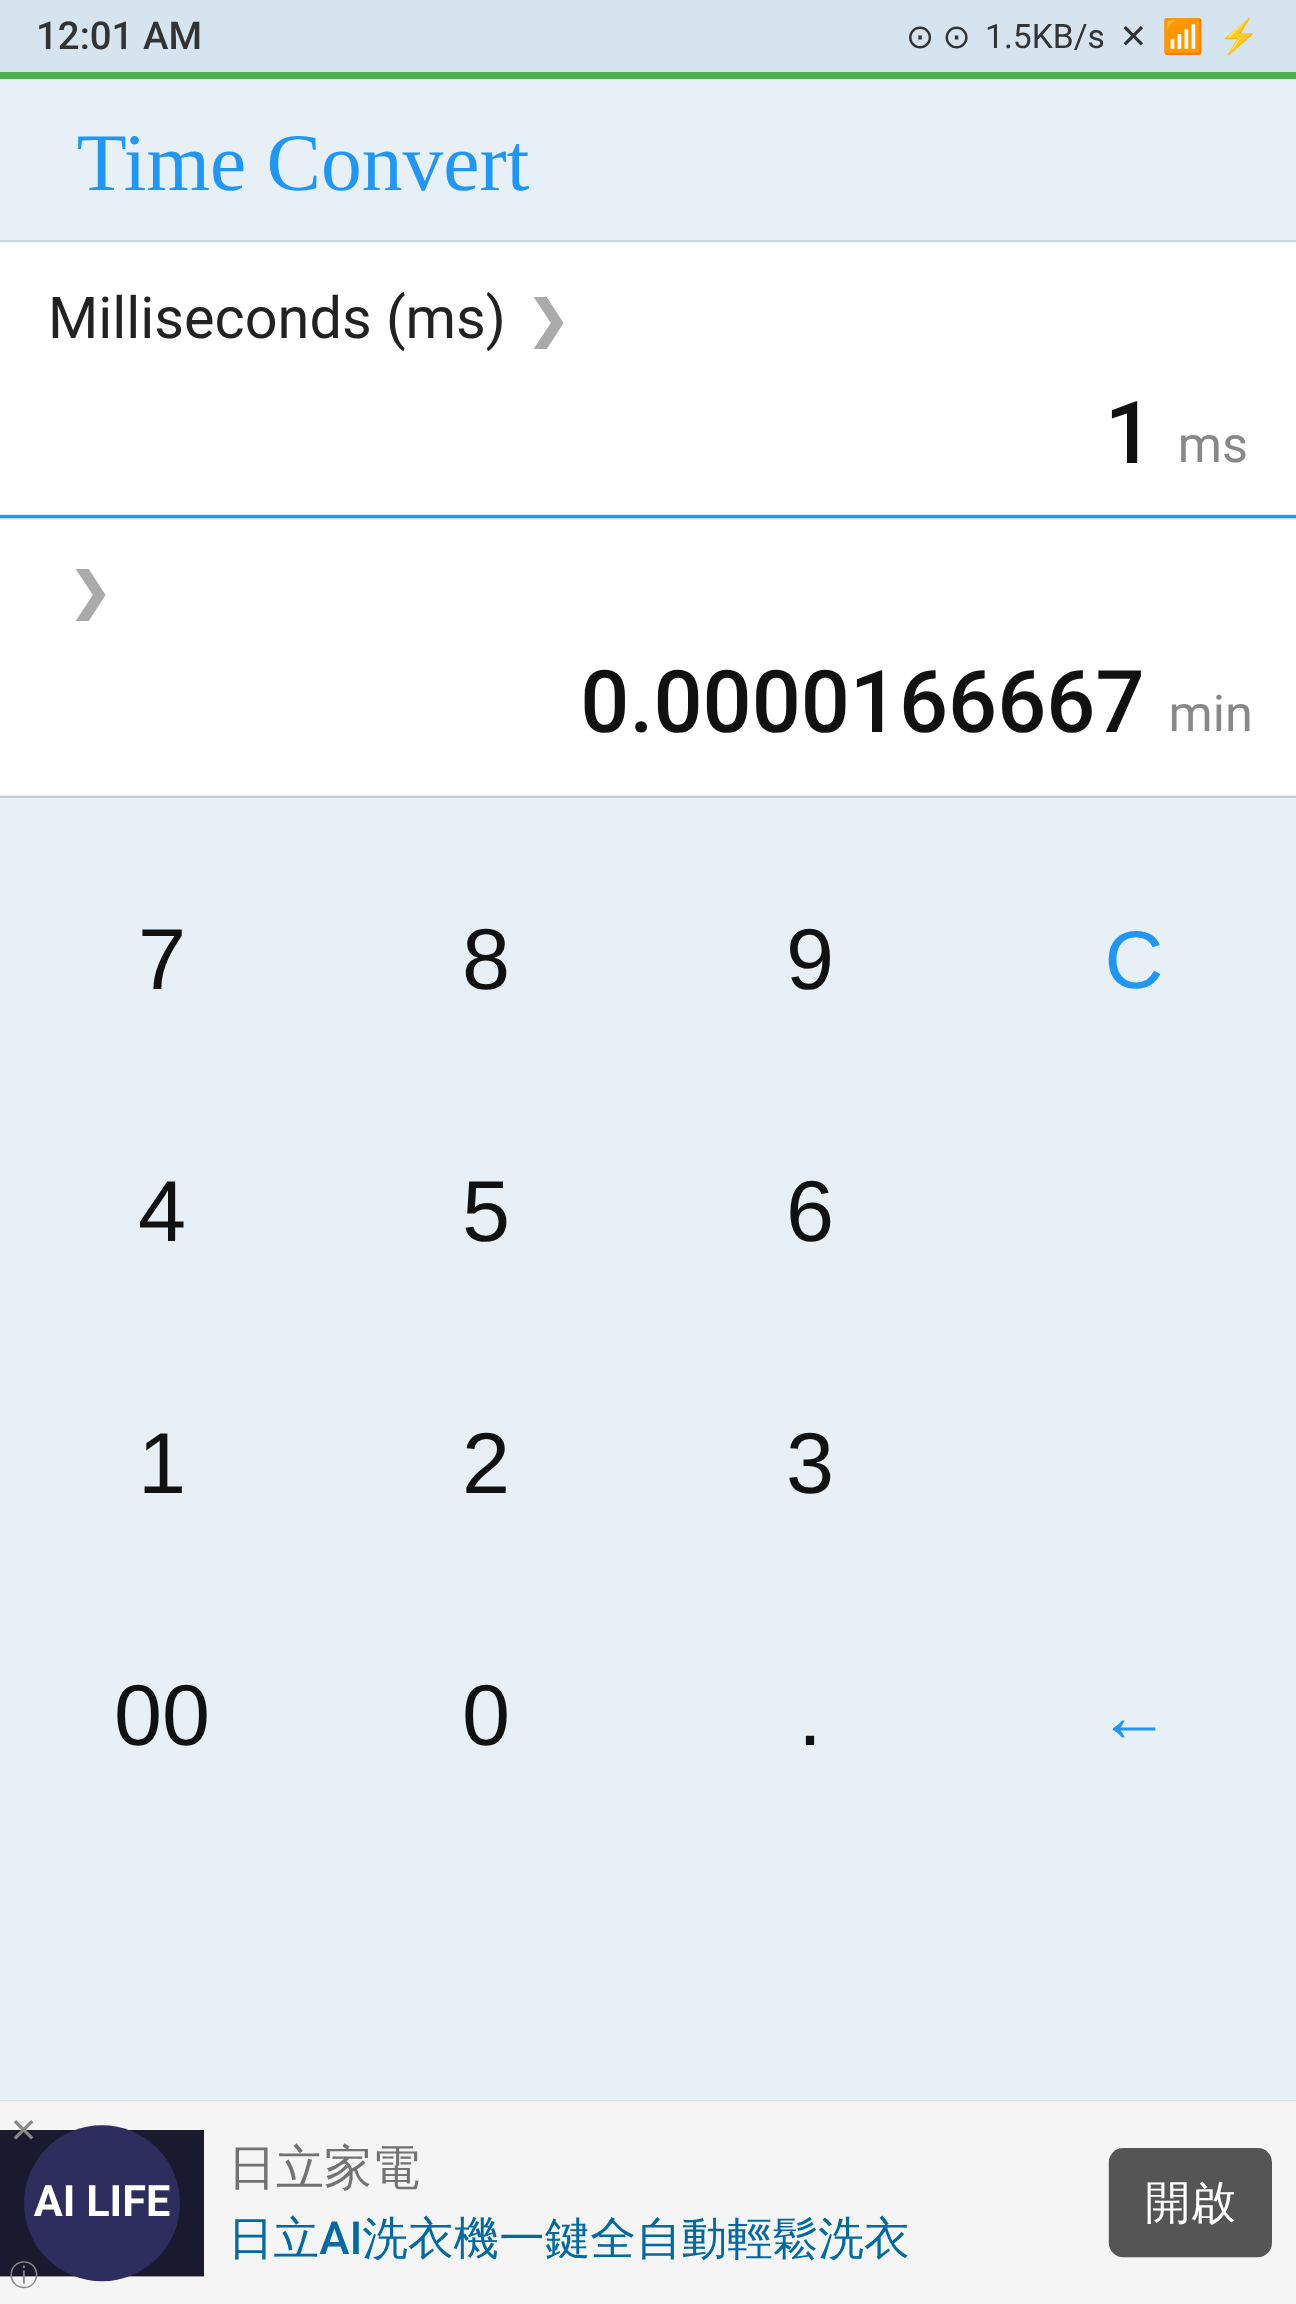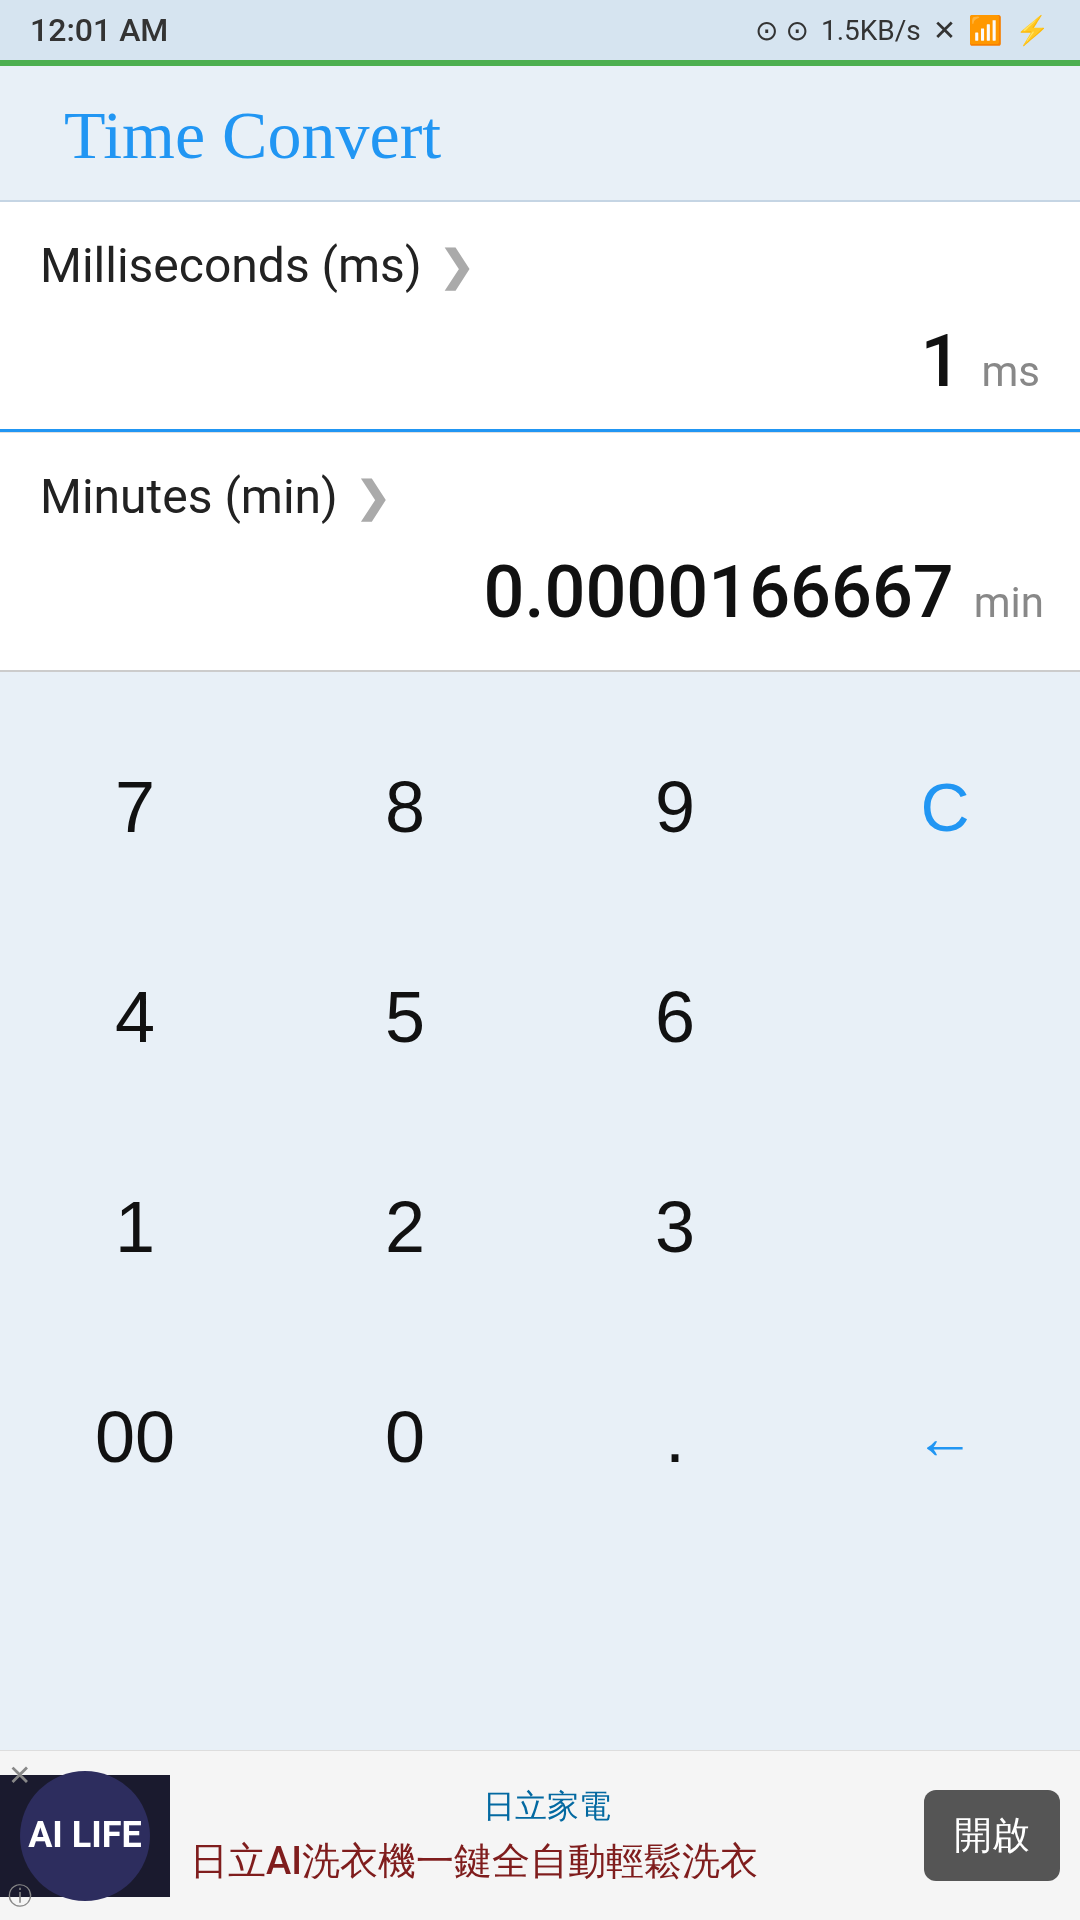--- a/index.html
+++ b/index.html
@@ -242,29 +242,28 @@
       text-align: center;
       line-height: 1.2;
     }
 
     .ad-content {
       flex: 1;
       padding: 15px 20px;
     }
 
     .ad-brand {
-      font-size: 32px;
-      color: #0369a1;
+      font-size: 40px;
+      color: #737373;
       margin-bottom: 8px;
-      text-align: center;
     }
 
     .ad-text {
       font-size: 38px;
-      color: #7f1d1d;
+      color: #0369a1;
       font-weight: 500;
       line-height: 1.3;
     }
 
     .ad-button {
       background: #555;
       color: #fff;
       font-size: 38px;
       padding: 20px 30px;
       margin-right: 20px;
@@ -300,21 +299,20 @@
     <span class="unit-label">Milliseconds (ms)</span>
     <span class="chevron-icon">❯</span>
   </div>
 
   <div class="input-row">
     <span class="value-display">1</span>
     <span class="unit-suffix">ms</span>
   </div>
 
   <div class="second-unit-row">
-    <span class="unit-label">Minutes (min)</span>
     <span class="chevron-icon">❯</span>
   </div>
 
   <div class="second-input-row">
     <span class="second-value-display">0.0000166667</span>
     <span class="unit-suffix">min</span>
   </div>
 
 </div>
 

